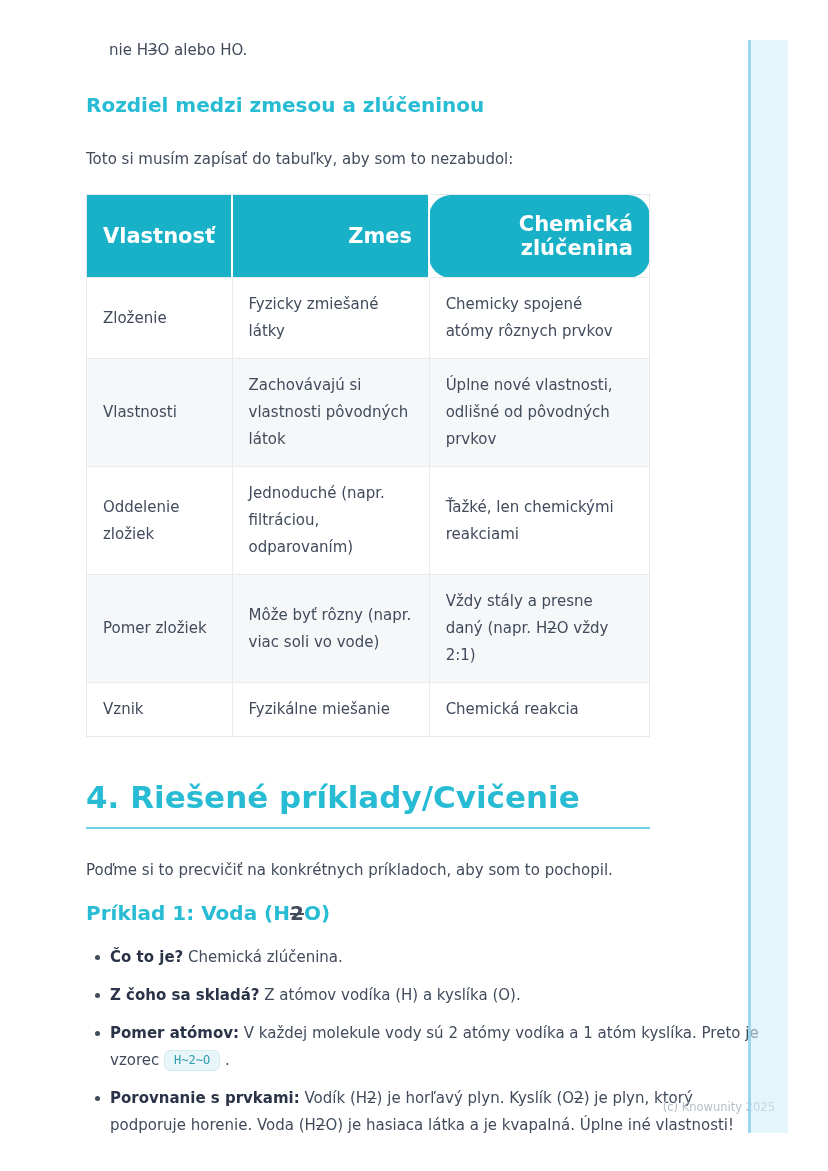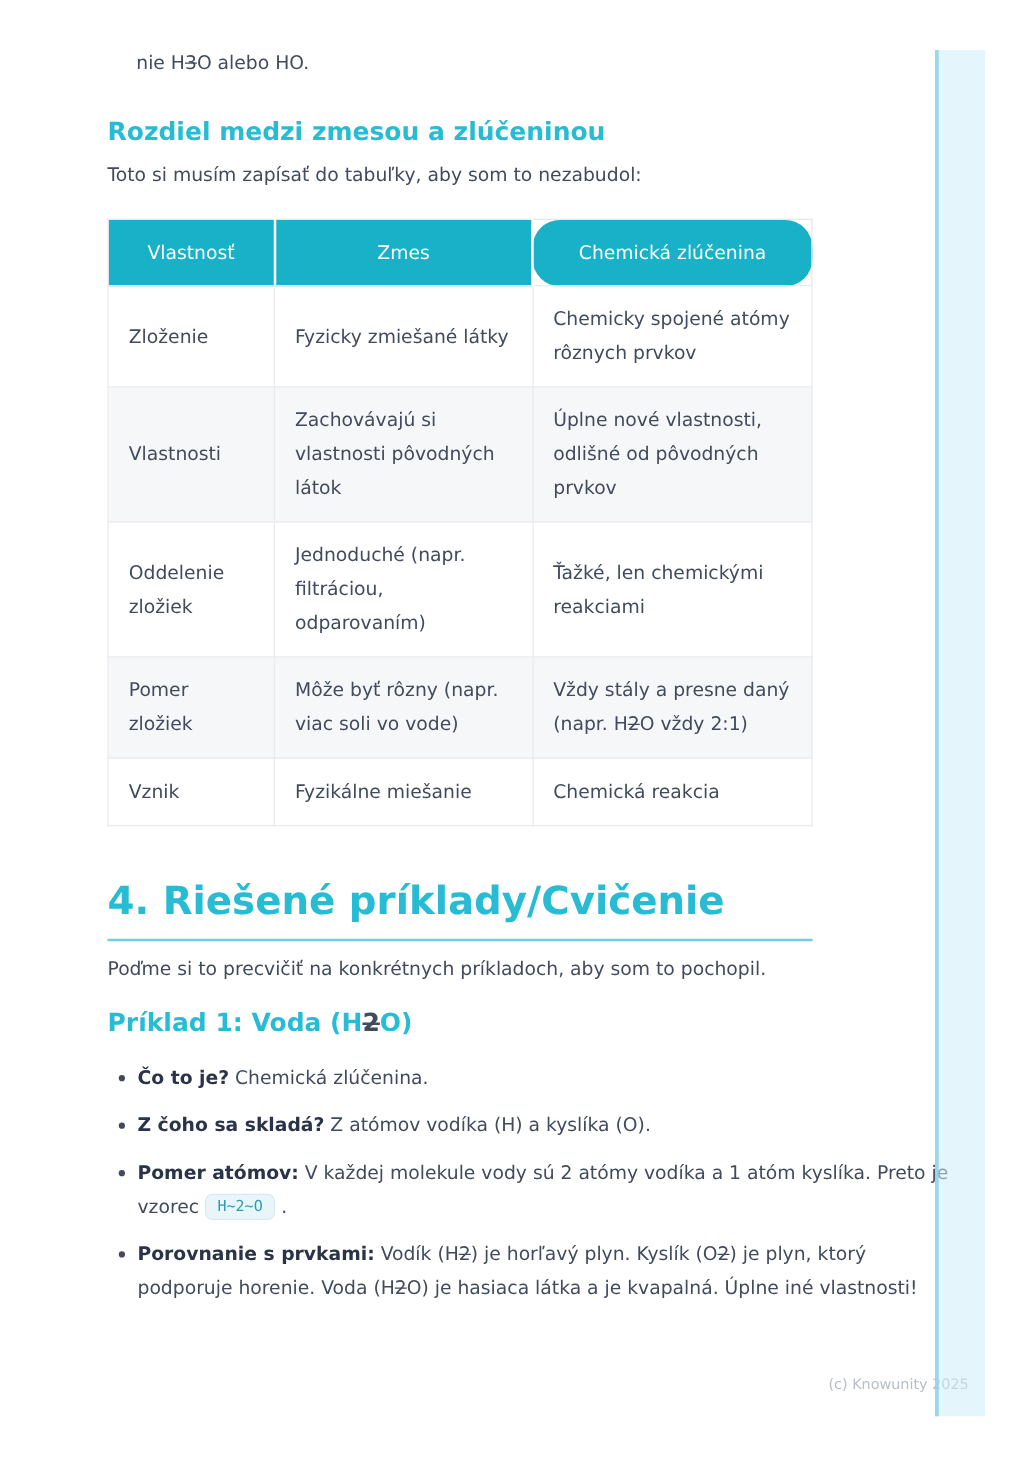--- a/index.html
+++ b/index.html
@@ -6,26 +6,26 @@
   .page {
     position:relative; width:828px; height:1171px; overflow:hidden;
     background:#ffffff; font-family:"DejaVu Sans", sans-serif; color:#414b5c;
   }
   .content { position:absolute; left:86px; top:0; width:677px; }
 
   .top-line { margin:40px 0 0 23px; font-size:15px; line-height:20px; }
   s { text-decoration:line-through; }
 
   .section-heading { margin:33px 0 0 0; font-size:20px; line-height:25px; font-weight:bold; color:#27bcd4; }
-  .para { margin:9px 0 0 0; font-size:15px; line-height:26px; }
+  .para { margin:28px 0 0 0; font-size:15px; line-height:26px; }
 
   table.cmp { margin-top:22px; border-collapse:collapse; width:564px; background:#ffffff; }
   table.cmp { border:1px solid #e4e7eb; }
   table.cmp th {
-    background:#18b1c8; color:#ffffff; font-size:15px; font-weight:normal; text-align:center;
+    background:#18b1c8; color:#ffffff; font-size:21px; font-weight:bold; text-align:right;
     padding:17px 16px; border-right:2px solid #ffffff;
   }
   table.cmp th:last-child { border-right:none; }
   table.cmp td {
     font-size:15px; line-height:27px; padding:13px 16px; vertical-align:middle;
     border:1px solid #e8eaee;
   }
   table.cmp tbody tr:nth-child(even) { background:#f6f7f9; }
   .col-prop { width:112px; } .col-mix { width:209px; } .col-comp { width:243px;border-radius:22px; }
 

